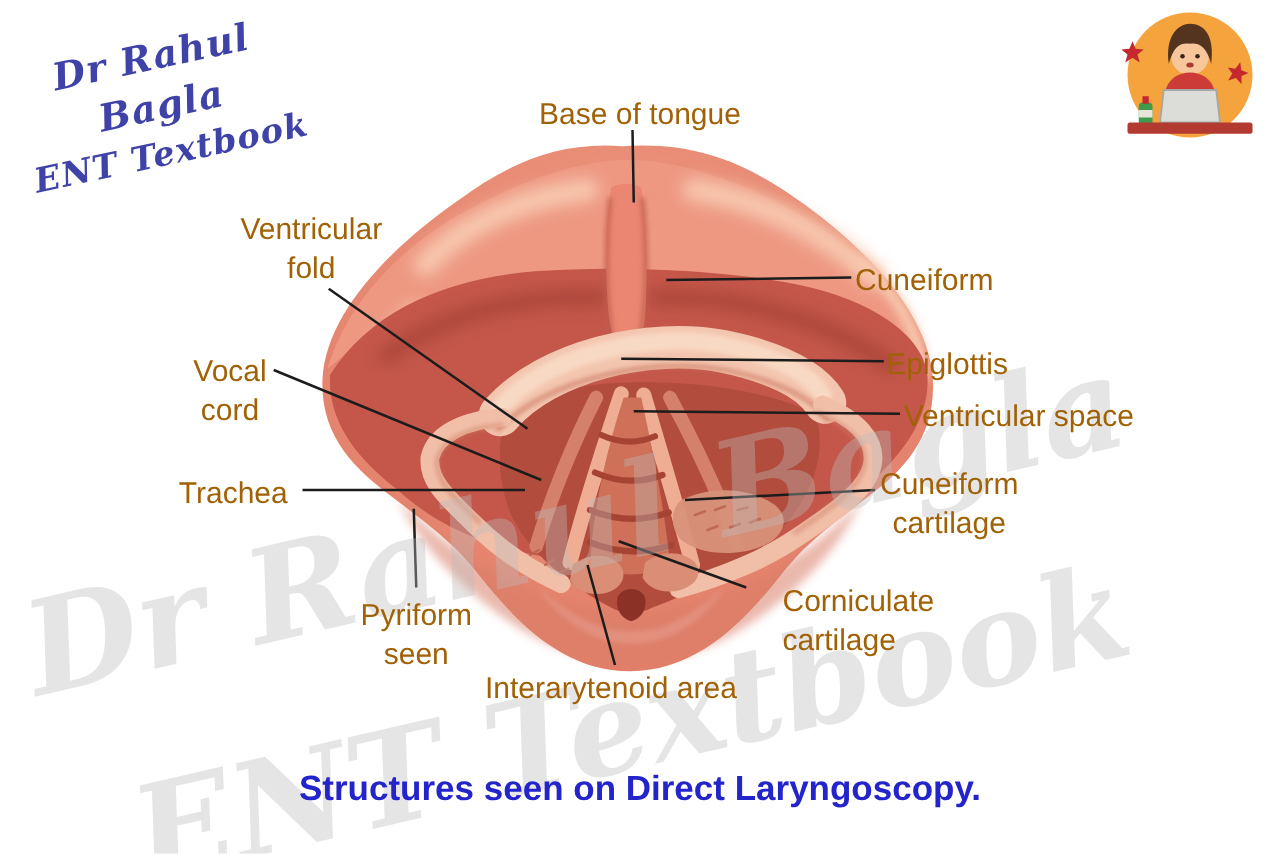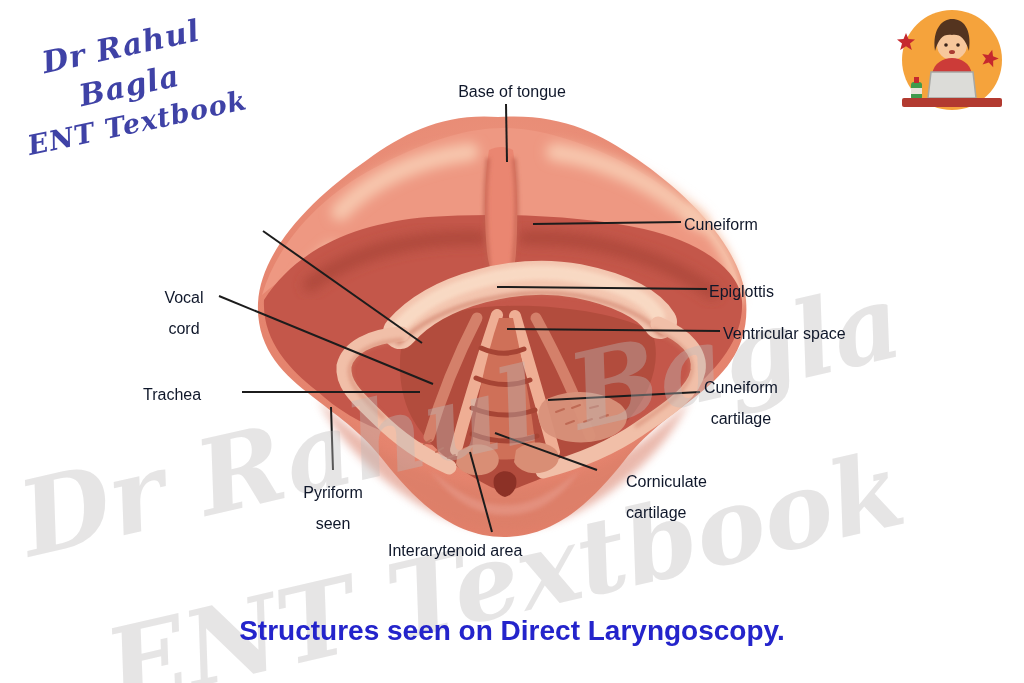--- a/index.html
+++ b/index.html
@@ -1,20 +1,20 @@
 <!DOCTYPE html>
 <html><head>
 <meta charset="utf-8">
 <style>
   html,body{margin:0;padding:0;background:#ffffff;}
   #page{position:relative;width:1024px;height:683px;background:#ffffff;overflow:hidden;
         font-family:"Liberation Sans",sans-serif;}
   #anatomy-svg{position:absolute;left:0;top:0;width:1024px;height:683px;}
   
-  .lbl{position:absolute;color:#0f172a;font-size:16px;line-height:31px;white-space:pre-line;}
+  .lbl{position:absolute;color:#a16207;font-size:24px;line-height:31px;white-space:pre-line;}
   .lbl.center{transform:translateX(-50%);text-align:center;}
   #lbl-base{left:512px;top:76px;}
   #lbl-ventfold{left:249px;top:168px;}
   #lbl-vocal{left:184px;top:282px;}
   #lbl-trachea{left:143px;top:379px;}
   #lbl-vallecula{left:684px;top:209px;}
   #lbl-epiglottis{left:709px;top:276px;}
   #lbl-ventspace{left:723px;top:318px;}
   #lbl-cuneiform{left:704px;top:372px;text-align:center;}
   #lbl-corniculate{left:598px;top:466px;text-align:left;margin-left:28px;}
@@ -155,20 +155,22 @@
       <path d="M597,470 L495,433"></path>
       <path d="M333,470 L331,407"></path>
       <path d="M492,532 L470,452"></path>
     </g>
   </svg>
 
   <div class="wm" id="wm1">Dr Rahul Bagla</div>
   <div class="wm" id="wm2">ENT Textbook</div>
 
   <div class="lbl center" id="lbl-base">Base of tongue</div>
+  <div class="lbl center" id="lbl-ventfold">Ventricular
+fold</div>
   <div class="lbl center" id="lbl-vocal">Vocal
 cord</div>
   <div class="lbl" id="lbl-trachea">Trachea</div>
   <div class="lbl" id="lbl-vallecula">Cuneiform</div>
   <div class="lbl" id="lbl-epiglottis">Epiglottis</div>
   <div class="lbl" id="lbl-ventspace">Ventricular space</div>
   <div class="lbl" id="lbl-cuneiform">Cuneiform
 cartilage</div>
   <div class="lbl" id="lbl-corniculate">Corniculate
 cartilage</div>

